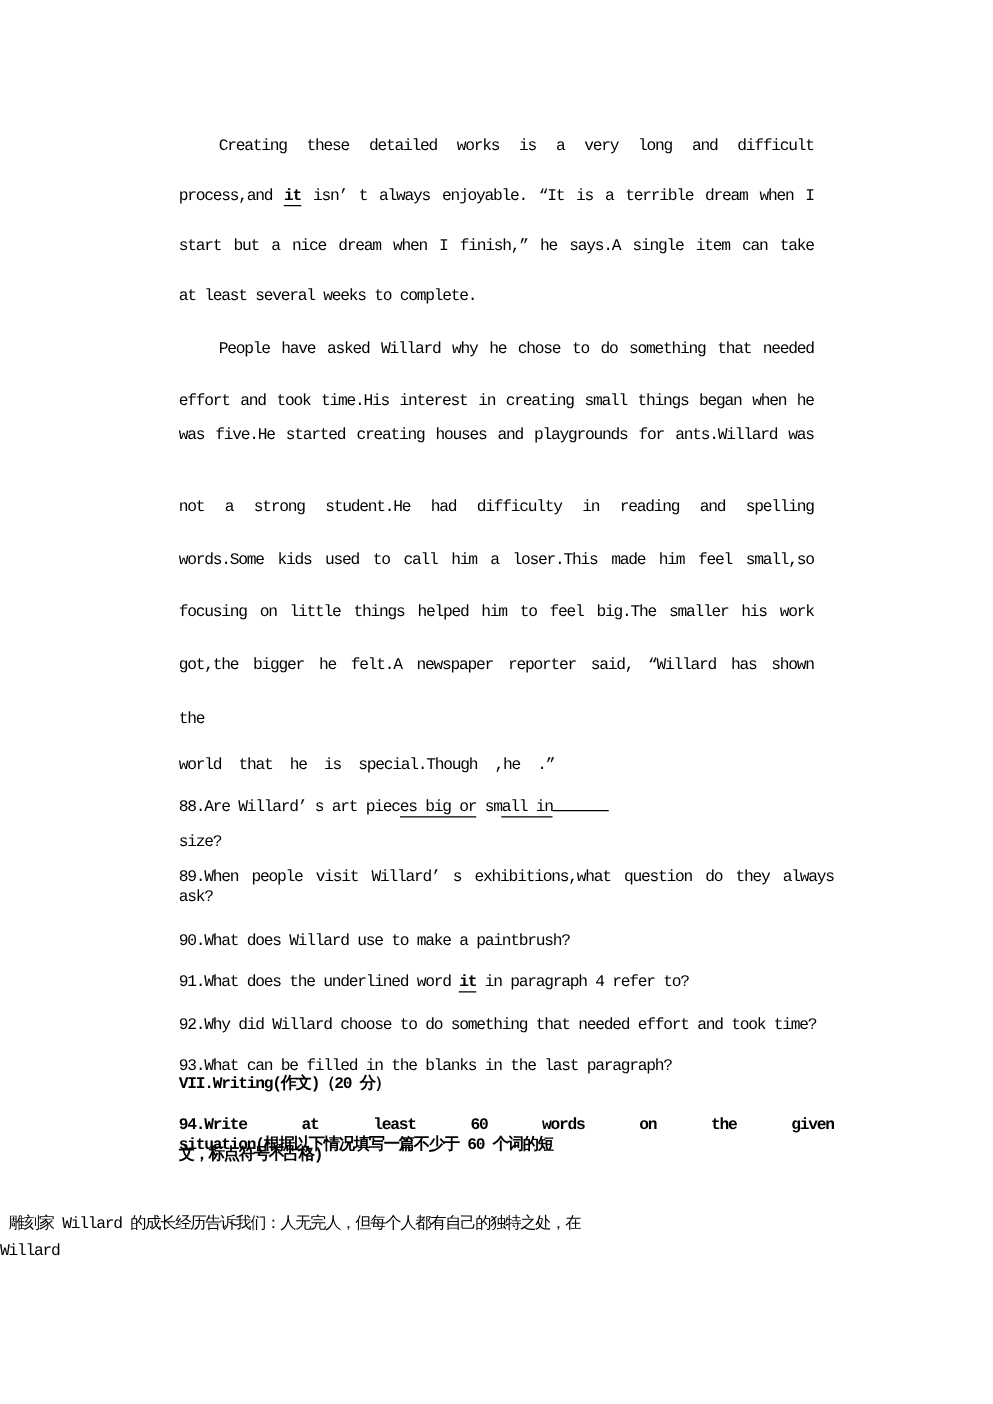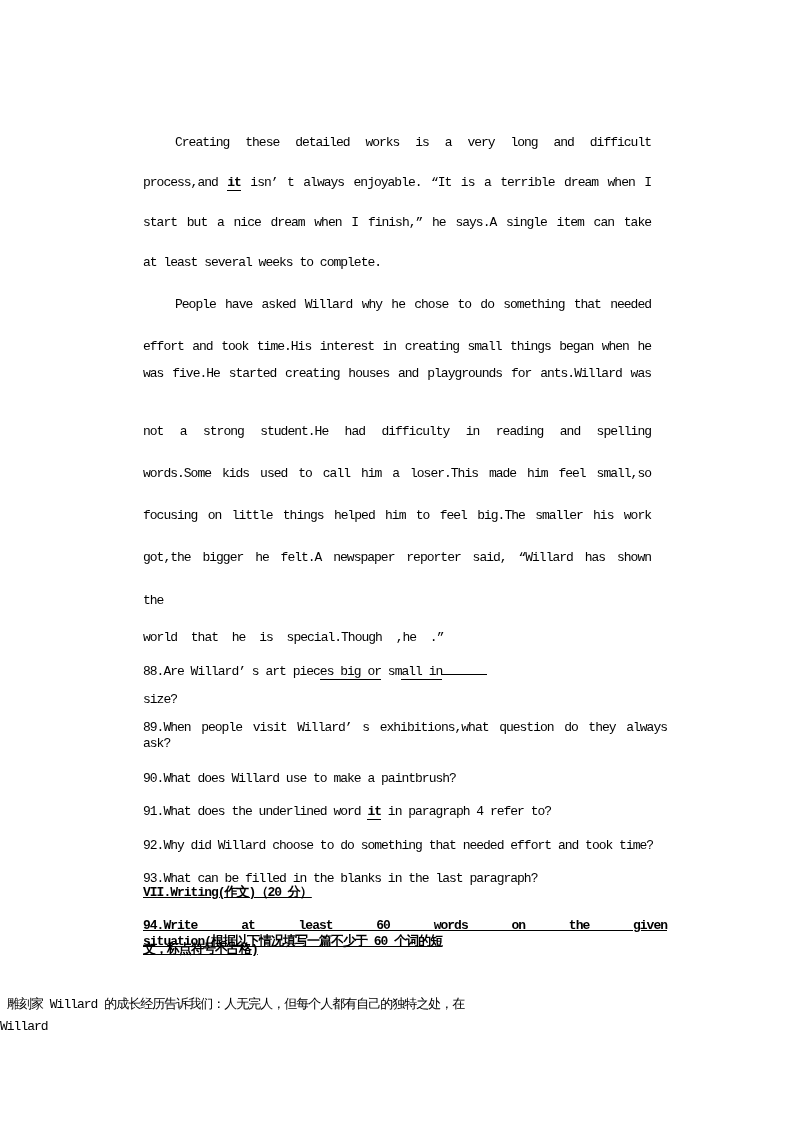--- a/index.html
+++ b/index.html
@@ -8,25 +8,25 @@
     position:relative;
     width:794px;height:1123px;
     background:#ffffff;
     color:#000000;
     font-family:"Liberation Mono","DejaVu Sans Mono",monospace;
     font-size:13px;
     letter-spacing:-1px;
     line-height:16px;
     overflow:hidden;
   }
-  .ln{position:absolute;left:143px;width:524px;white-space:nowrap;margin-top:26px;}
+  .ln{position:absolute;left:143px;width:524px;white-space:nowrap;}
   .par{width:508px;}
   .jst{white-space:normal;text-align:justify;text-align-last:justify;}
   .indent{padding-left:32px;width:476px;}
-  .b{font-weight:bold;text-decoration:underline;}
+  .b{font-weight:bold;}
   .u{border-bottom:1px solid #000;text-align:center;}
   .bu{font-weight:bold;border-bottom:1px solid #000;}
   .blank{display:inline-block;width:45px;height:1em;border-bottom:1px solid #000;}
   .ws{word-spacing:7px;}
   .ctr{left:7px;width:780px;text-align:left;white-space:nowrap;}
   .ctr2{left:0px;width:716px;text-align:left;white-space:nowrap;}
 </style>
 </head>
 <body>
 

